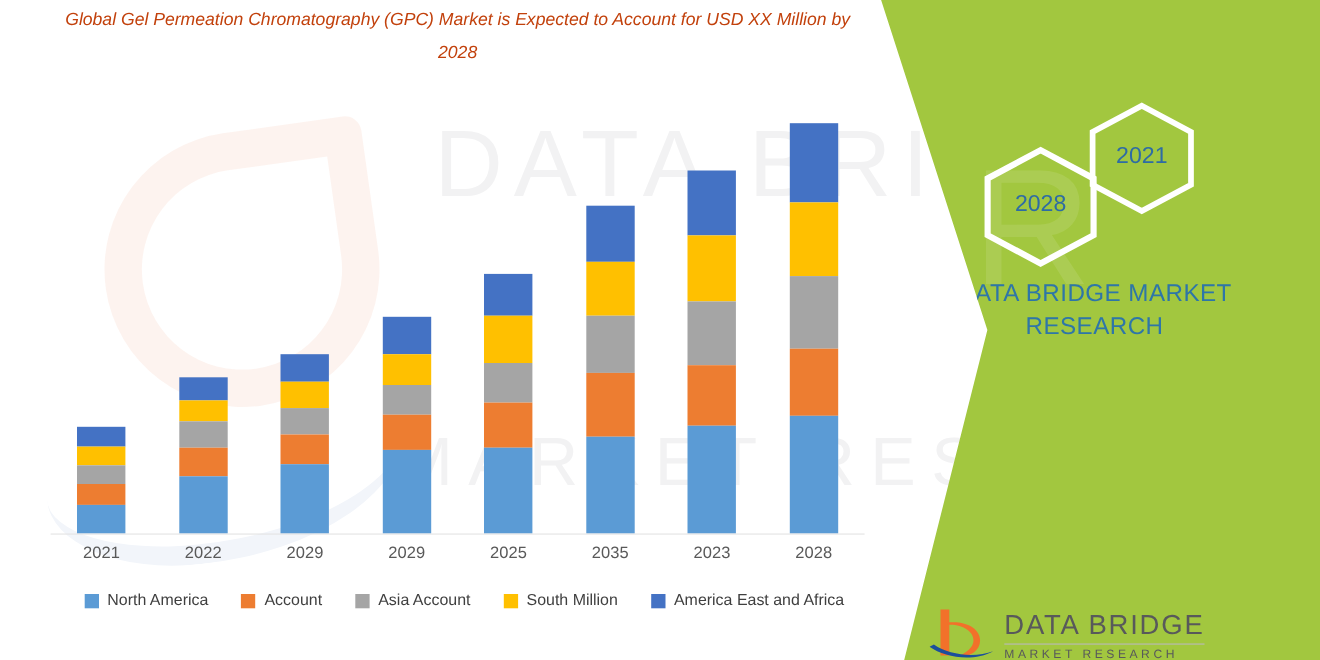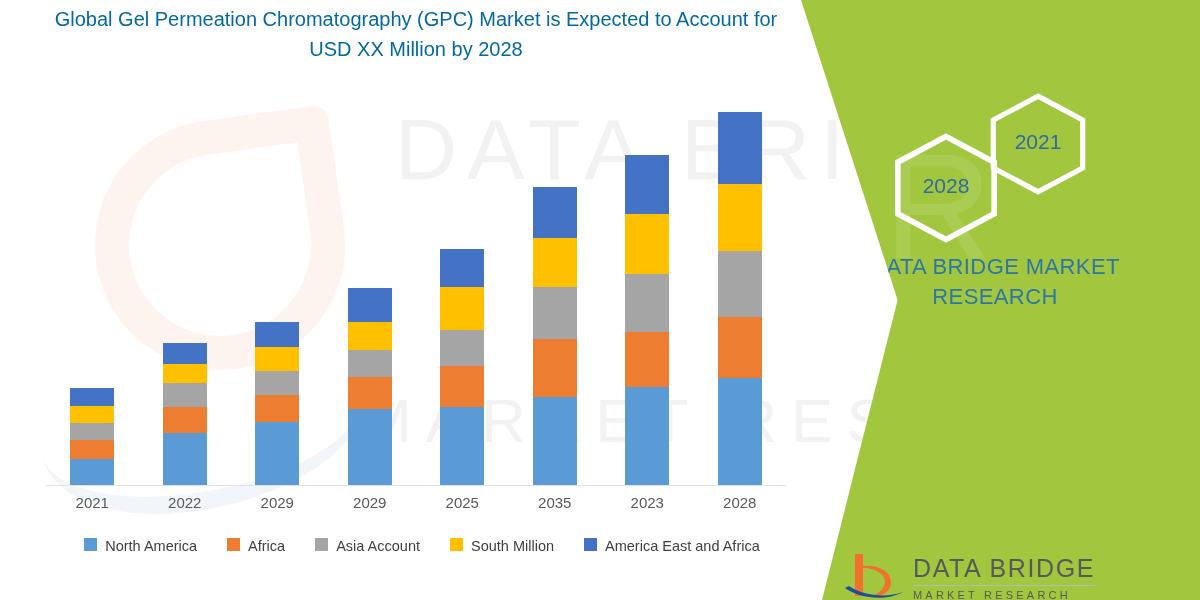--- a/index.html
+++ b/index.html
@@ -106,23 +106,24 @@
     color: #58595b; font-size: 11px; letter-spacing: 3.2px;
     border-top: 1px solid #b9b9ba; padding-top: 3px; margin-top: 2px;
   }
 
   
   .chart-title {
     position: absolute;
     left: 46px; top: 4px;
     width: 740px;
     text-align: center;
-    color: #0369a1;
-    font-size: 20px;
+    color: #c2410c;
+    font-size: 16px;
     line-height: 30px;
+    font-style: italic;
   }
   .plot {
     position: absolute;
     left: 46px; top: 96px;
     width: 740px; height: 390px;
   }
   .axis-line {
     position: absolute;
     left: 0; bottom: 0;
     width: 740px; height: 1px;
@@ -161,21 +162,21 @@
 
   .legend {
     position: absolute;
     left: 46px; top: 538px;
     width: 740px;
     display: flex;
     justify-content: center;
     align-items: center;
     gap: 18px;
   }
-  .legend-item { display: flex; align-items: flex-start; gap: 8px; padding-left: 12px; }
+  .legend-item { display: flex; align-items: center; gap: 8px; padding-left: 12px; }
   .legend-swatch { width: 13px; height: 13px; }
   .legend-label { color: #3f3f3f; font-size: 14.5px; }
 </style>
 </head>
 <body>
 
 <div id="root">
 
   <div class="wm-blob"></div>
   <div class="wm-swoosh"></div>
@@ -273,21 +274,21 @@
       <div>2028</div>
     </div>
 
   <div class="legend" id="legend">
       <div class="legend-item">
         <span class="legend-swatch" style="background: rgb(91, 155, 213);"></span>
         <span class="legend-label">North America</span>
       </div>
       <div class="legend-item">
         <span class="legend-swatch" style="background: rgb(237, 125, 49);"></span>
-        <span class="legend-label">Africa</span>
+        <span class="legend-label">Account</span>
       </div>
       <div class="legend-item">
         <span class="legend-swatch" style="background: rgb(165, 165, 165);"></span>
         <span class="legend-label">Asia Account</span>
       </div>
       <div class="legend-item">
         <span class="legend-swatch" style="background: rgb(255, 192, 0);"></span>
         <span class="legend-label">South Million</span>
       </div>
       <div class="legend-item">

